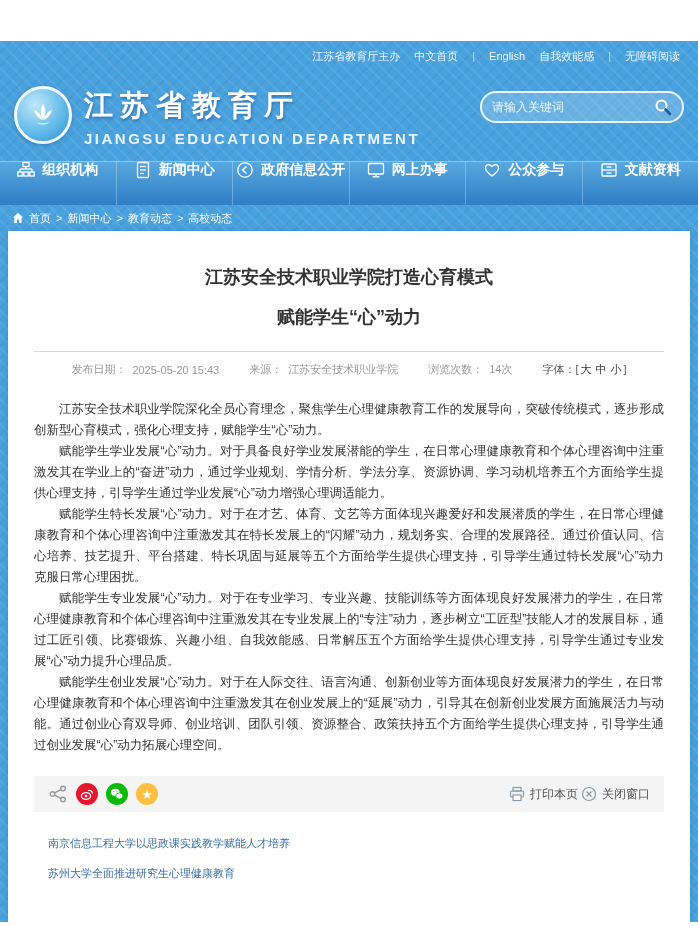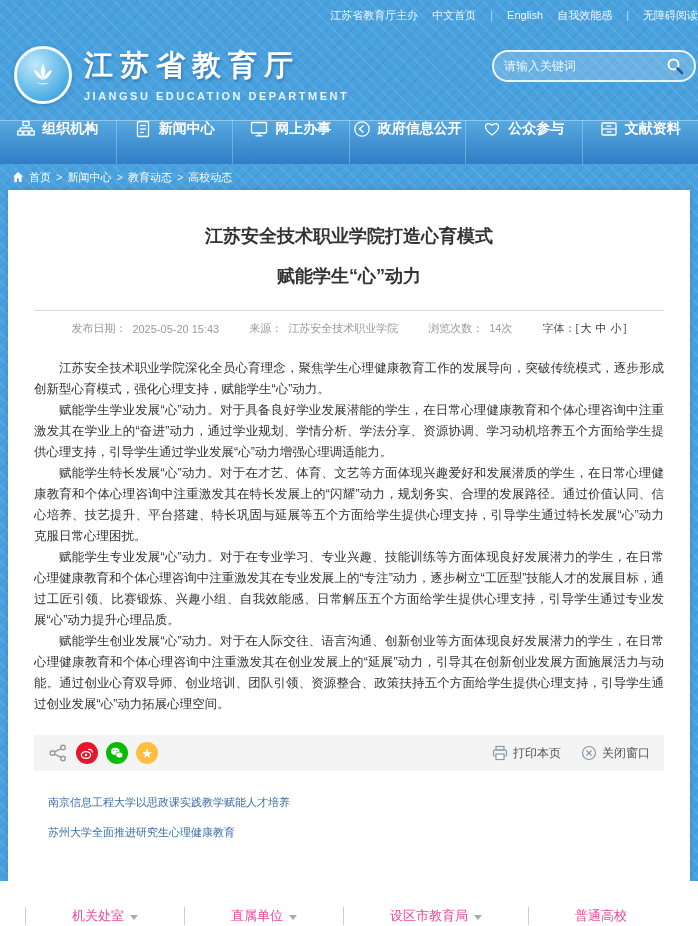--- a/index.html
+++ b/index.html
@@ -7,40 +7,40 @@
     width:698px; font-family:"Liberation Sans","DejaVu Sans",sans-serif;
     background:#fff; color:#333;
   }
   .pattern {
     background-color:#49a1dd;
     background-image:
       repeating-linear-gradient(45deg, rgba(255,255,255,.08) 0 2px, transparent 2px 9px),
       repeating-linear-gradient(-45deg, rgba(10,70,140,.06) 0 2px, transparent 2px 9px);
   }
   
-  .topbar { height:30px; display:flex; align-items:center; justify-content:flex-end; padding-right:0; }
+  .topbar { height:30px; display:flex; align-items:center; justify-content:flex-end; padding-right:18px;margin-top:41px; }
   .topbar a { color:#eef7ff; font-size:11px; text-decoration:none; margin-left:14px; cursor:pointer; }
   .topbar .sep { color:rgba(255,255,255,.6); font-size:11px; margin-left:14px; }
   
   .header { height:90px; display:flex; align-items:center; padding:0 14px; position:relative; }
   .logo-wrap { display:flex; align-items:flex-start; }
   .logo-circle {
     width:58px; height:58px; border-radius:50%;
     background:radial-gradient(circle at 35% 30%, #bfe8fb, #5db7e8 60%, #2d8fc9);
     border:3px solid #f2fbff; display:flex; align-items:center; justify-content:center;
     box-shadow:0 1px 4px rgba(0,50,100,.3);
   }
   .site-titles { margin-left:12px; }
   .site-title {
     color:#fff; font-size:29px; font-weight:bold; letter-spacing:7px;
     text-shadow:1px 2px 3px rgba(10,70,140,.45);
   }
-  .site-subtitle { color:#e8f5fe; font-size:11px; letter-spacing:2.5px; margin-top:4px; font-weight:bold; }
+  .site-subtitle { color:#e8f5fe; font-size:15px; letter-spacing:2.5px; margin-top:4px; font-weight:bold; }
   .search-box {
-    position:absolute; right:2px; top:20px; width:204px; height:32px;
+    position:absolute; right:14px; top:20px; width:204px; height:32px;
     border:2px solid rgba(255,255,255,.85); border-radius:17px;
     background:rgba(255,255,255,.18); display:flex; align-items:center; padding:0 10px;
   }
   .search-box input {
     flex:1; background:transparent; border:none; outline:none;
     font-size:12px; color:#fff; font-family:inherit;
   }
   .search-box input::placeholder { color:#e9f5fd; }
   .search-btn { background:none; border:none; cursor:pointer; display:flex; align-items:center; }
   
@@ -73,21 +73,21 @@
   .body-text p { font-size:12.5px; line-height:21px; text-indent:2em; color:#333; text-align:justify; }
   
   .share-row {
     margin-top:20px; height:36px; background:#f4f4f4; display:flex; align-items:center; padding:0 14px;
   }
   .share-left { display:flex; align-items:center; gap:8px; flex:1; }
   .sicon { width:22px; height:22px; border-radius:50%; display:flex; align-items:center; justify-content:center; cursor:pointer; }
   .weibo { background:#e6162d; }
   .wechat { background:#09bb07; }
   .qzone { background:#fdbf3f; color:#fff; font-size:13px; }
-  .actions { display:flex; align-items:center; gap:20px; }
+  .actions { display:flex; align-items:center; gap:3px; }
   .action { display:flex; align-items:center; gap:5px; font-size:12px; color:#555; cursor:pointer; }
   
   .related { padding:16px 14px 6px; }
   .related a { display:block; font-size:11px; color:#3a6ea5; line-height:30px; text-decoration:none; cursor:pointer; }
   
   .band { background:#fff; padding:26px 0 30px; }
   .band-row { display:flex; justify-content:center; align-items:center; }
   .band-item {
     display:flex; align-items:center; gap:6px; font-size:13px; color:#ec4899;
     padding:0 46px; border-left:1px solid #ccc; cursor:pointer;
@@ -154,32 +154,32 @@
       <svg width="18" height="18" viewBox="0 0 18 18">
         <rect x="3.5" y="1.5" width="11" height="15" rx="1" fill="none" stroke="#fff" stroke-width="1.3"></rect>
         <line x1="6" y1="5.5" x2="12" y2="5.5" stroke="#fff" stroke-width="1.3"></line>
         <line x1="6" y1="9" x2="12" y2="9" stroke="#fff" stroke-width="1.3"></line>
         <line x1="6" y1="12.5" x2="10" y2="12.5" stroke="#fff" stroke-width="1.3"></line>
       </svg>
       <span>新闻中心</span>
     </div>
     <div class="nav-item">
       <svg width="18" height="18" viewBox="0 0 18 18">
+        <circle cx="9" cy="9" r="7.2" fill="none" stroke="#fff" stroke-width="1.3"></circle>
+        <polyline points="10.5,5.5 6.5,9 10.5,12.5" fill="none" stroke="#fff" stroke-width="1.4"></polyline>
+      </svg>
+      <span>政府信息公开</span>
+    </div>
+    <div class="nav-item">
+      <svg width="18" height="18" viewBox="0 0 18 18">
         <rect x="1.5" y="2.5" width="15" height="10.5" rx="1" fill="none" stroke="#fff" stroke-width="1.3"></rect>
         <line x1="9" y1="13" x2="9" y2="15.5" stroke="#fff" stroke-width="1.3"></line>
         <line x1="5.5" y1="15.8" x2="12.5" y2="15.8" stroke="#fff" stroke-width="1.3"></line>
       </svg>
       <span>网上办事</span>
-    </div>
-    <div class="nav-item">
-      <svg width="18" height="18" viewBox="0 0 18 18">
-        <circle cx="9" cy="9" r="7.2" fill="none" stroke="#fff" stroke-width="1.3"></circle>
-        <polyline points="10.5,5.5 6.5,9 10.5,12.5" fill="none" stroke="#fff" stroke-width="1.4"></polyline>
-      </svg>
-      <span>政府信息公开</span>
     </div>
     <div class="nav-item">
       <svg width="18" height="18" viewBox="0 0 18 18">
         <path d="M9 15 C4 11.5 1.8 8.6 2.6 5.8 C3.3 3.4 6.4 2.7 9 5.4 C11.6 2.7 14.7 3.4 15.4 5.8 C16.2 8.6 14 11.5 9 15 Z" fill="none" stroke="#fff" stroke-width="1.3"></path>
       </svg>
       <span>公众参与</span>
     </div>
     <div class="nav-item">
       <svg width="18" height="18" viewBox="0 0 18 18">
         <rect x="2" y="3" width="14" height="12" rx="1" fill="none" stroke="#fff" stroke-width="1.3"></rect>

